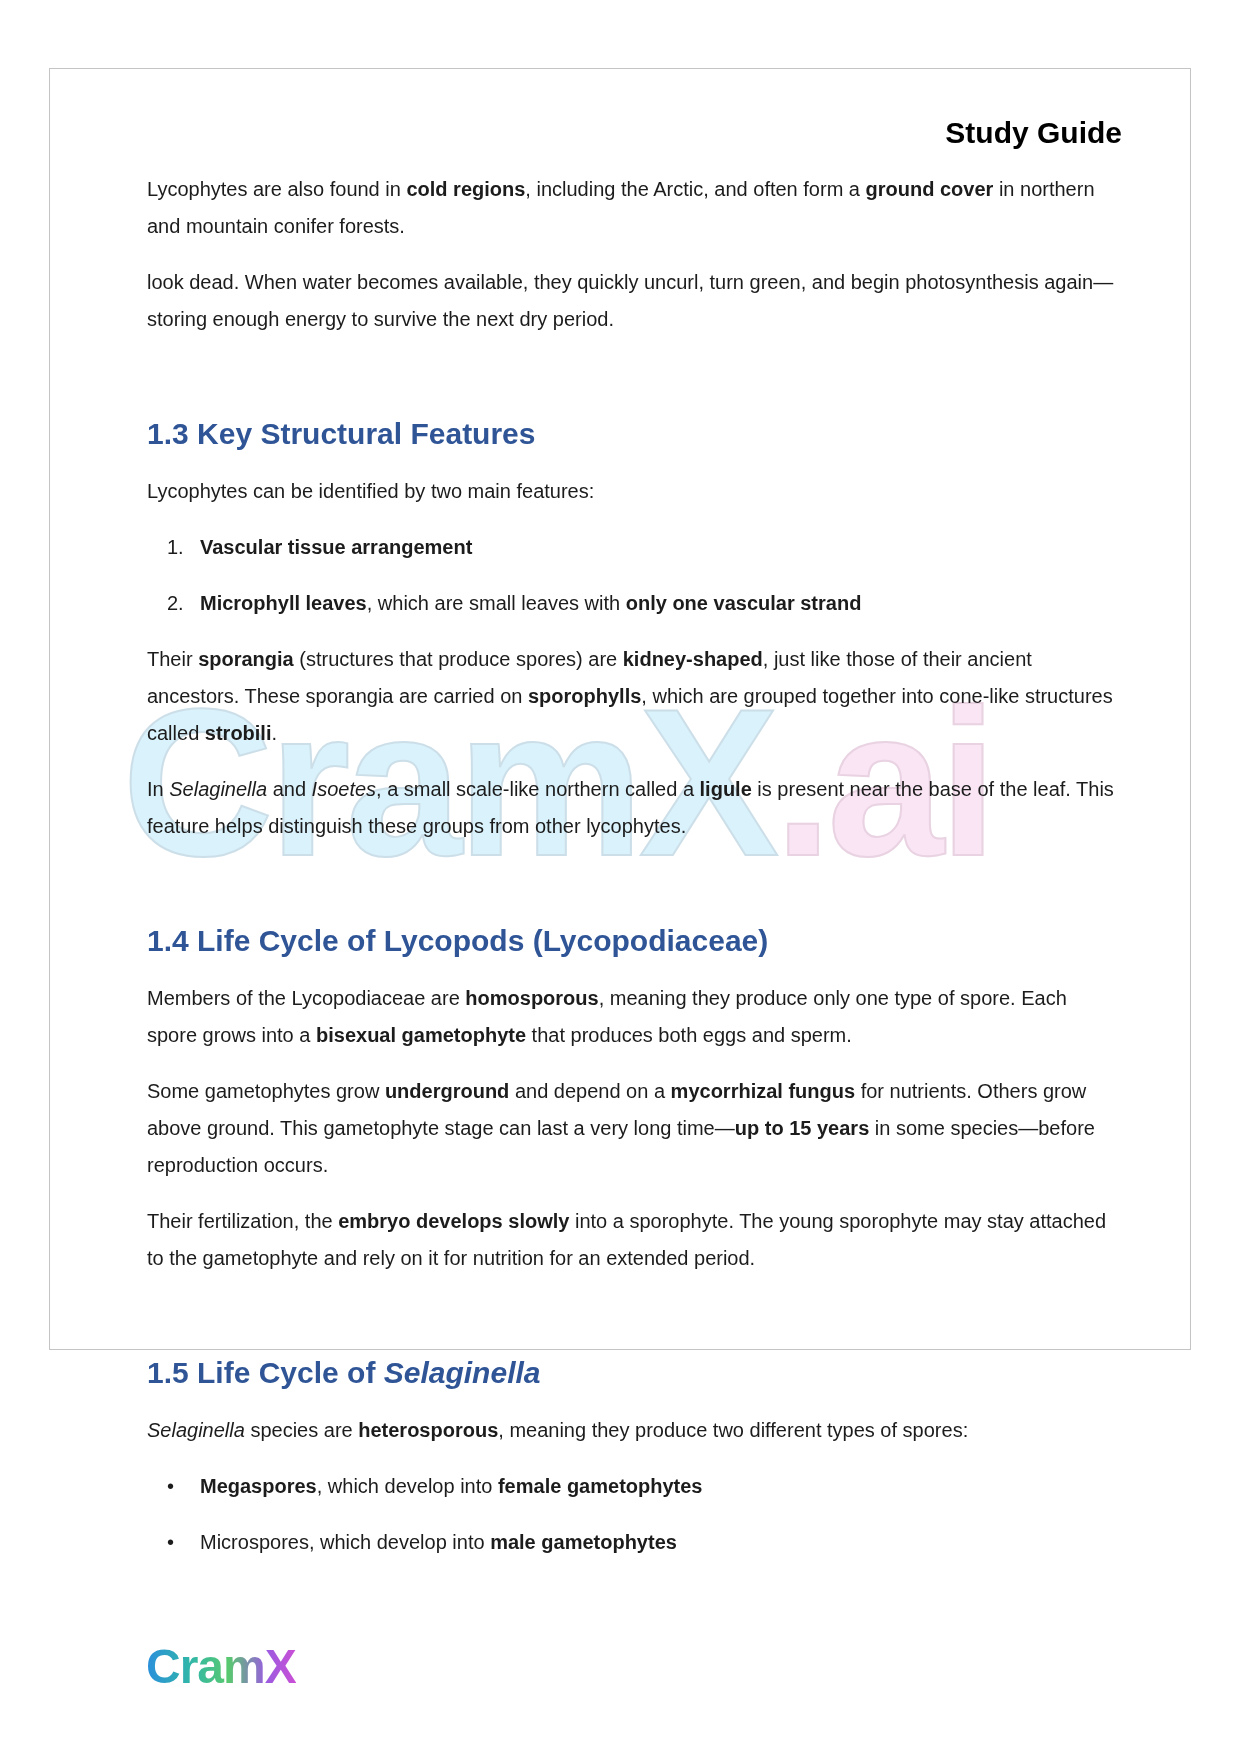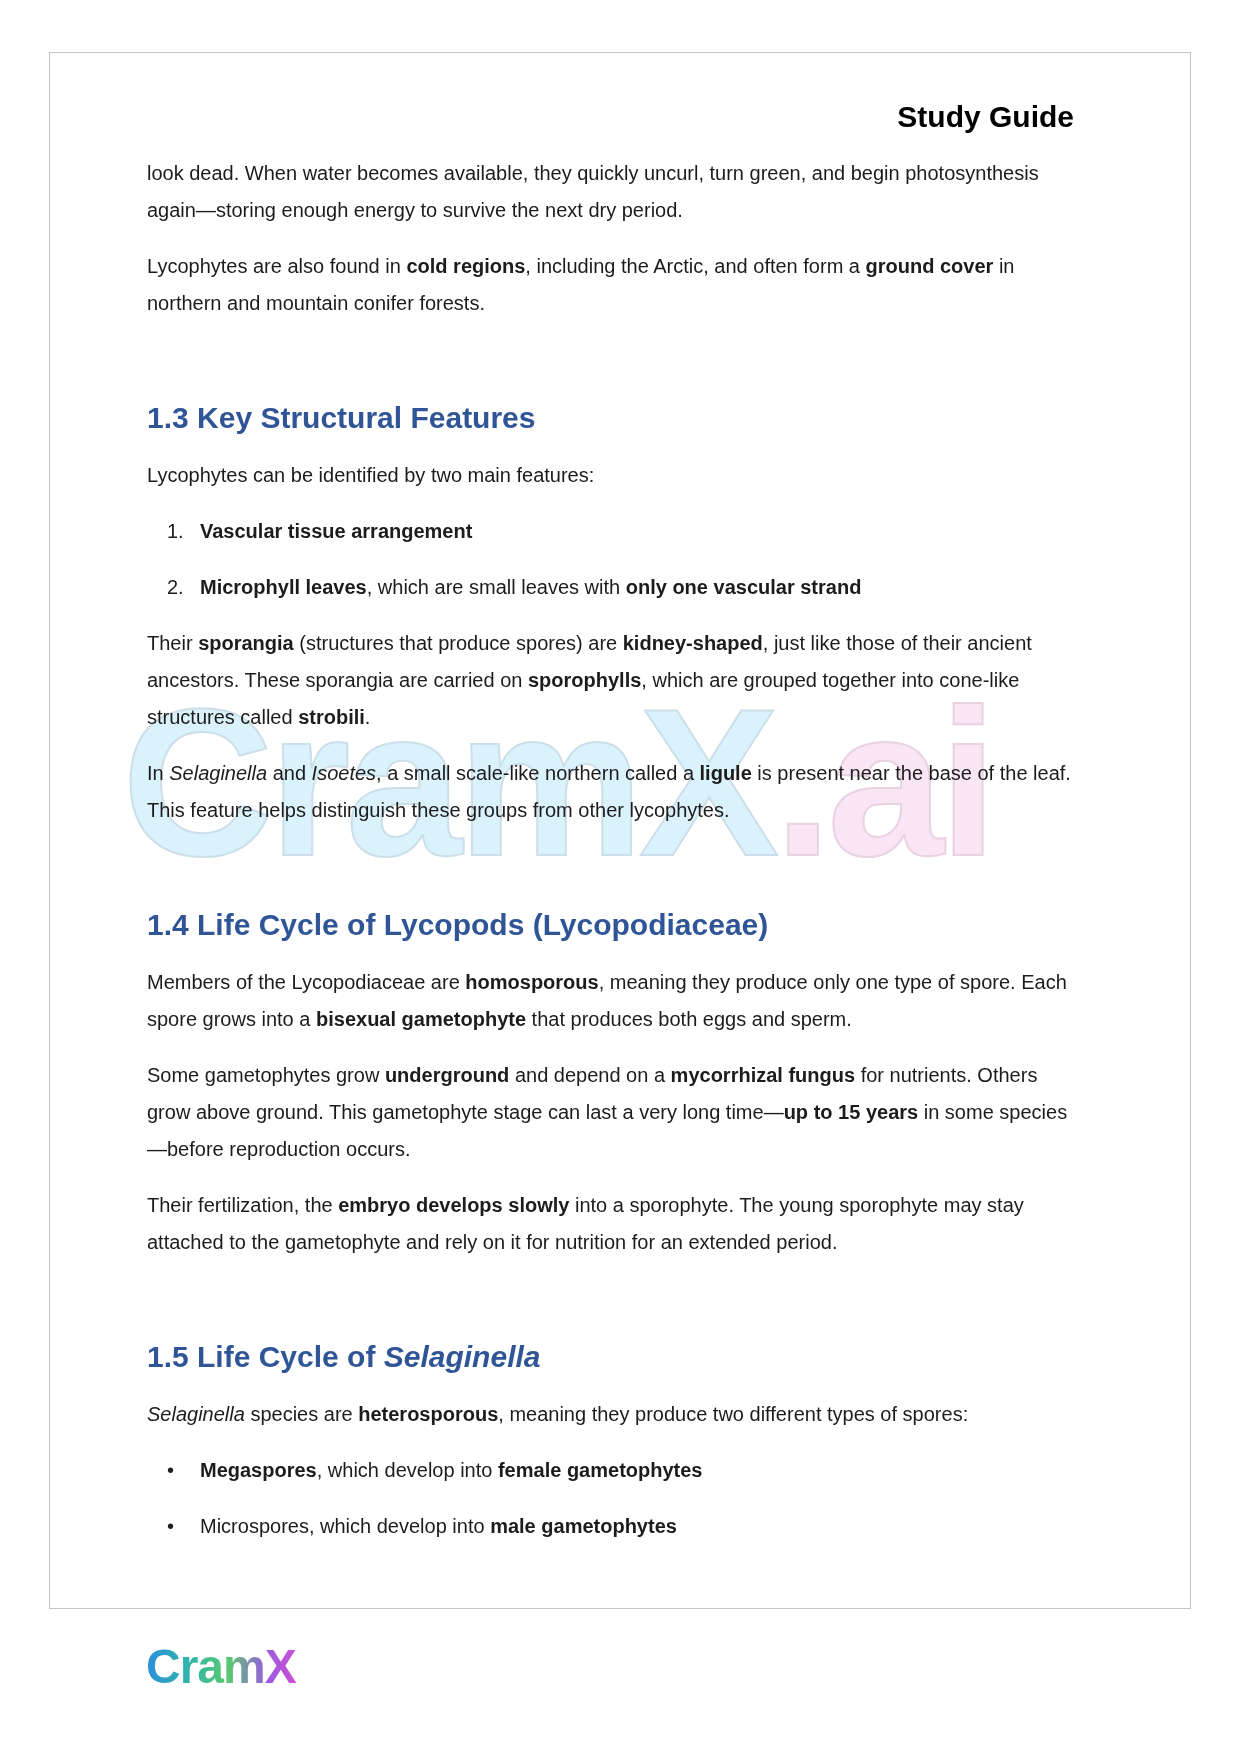--- a/index.html
+++ b/index.html
@@ -30,27 +30,27 @@
     -webkit-text-stroke: 2px #ccdfe9;
   }
   .watermark .wm-suffix {
     color: #f9e5f4;
     -webkit-text-stroke: 2px #e9d2e2;
   }
   
   .sheet {
     position: absolute;
     left: 49px;
-    top: 52px;
+    top: 68px;
     width: 1142px;
-    height: 1557px;
+    height: 1282px;
     border: 1px solid #c4c4c4;
     box-sizing: border-box;
     z-index: 1;
-    padding: 45px 116px 0 97px;
+    padding: 45px 68px 0 97px;
   }
   .doc-title {
     font-size: 30px;
     font-weight: bold;
     color: #000000;
     text-align: right;
     line-height: 38px;
     margin: 0;
   }
   .para {
@@ -99,22 +99,22 @@
 <div class="page">
 
   <div class="watermark">
     <span class="wm-main">CramX</span><span class="wm-suffix">.ai</span>
   </div>
 
   <div class="sheet">
 
     <div class="doc-title">Study Guide</div>
 
+    <p class="para"><span>Lycophytes are also found in </span><span style="font-weight: bold;">cold regions</span><span>, including the Arctic, and often form a </span><span style="font-weight: bold;">ground cover</span><span> in northern and mountain conifer forests.</span></p>
     <p class="para"><span>look dead. When water becomes available, they quickly uncurl, turn green, and begin photosynthesis again—storing enough energy to survive the next dry period.</span></p>
-    <p class="para"><span>Lycophytes are also found in </span><span style="font-weight: bold;">cold regions</span><span>, including the Arctic, and often form a </span><span style="font-weight: bold;">ground cover</span><span> in northern and mountain conifer forests.</span></p>
 
     <div class="heading">1.3 Key Structural Features</div>
     <p class="para"><span>Lycophytes can be identified by two main features:</span></p>
 
     <div class="li-row">
       <span class="li-marker">1.</span>
       <span class="li-body"><span style="font-weight: bold;">Vascular tissue arrangement</span></span>
     </div>
     <div class="li-row">
       <span class="li-marker">2.</span>

